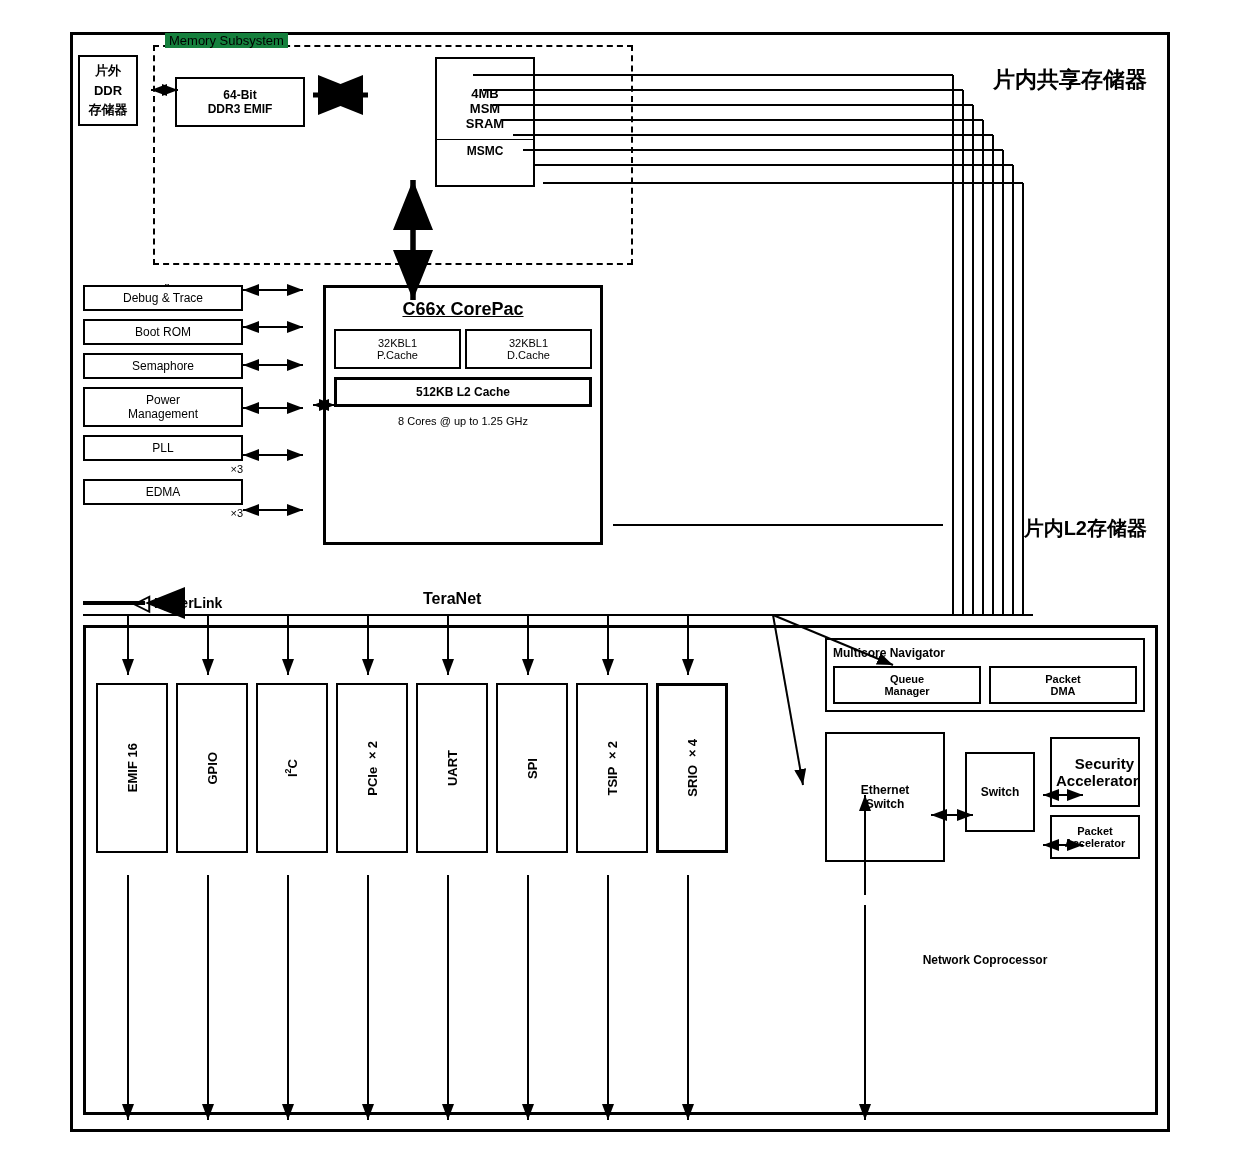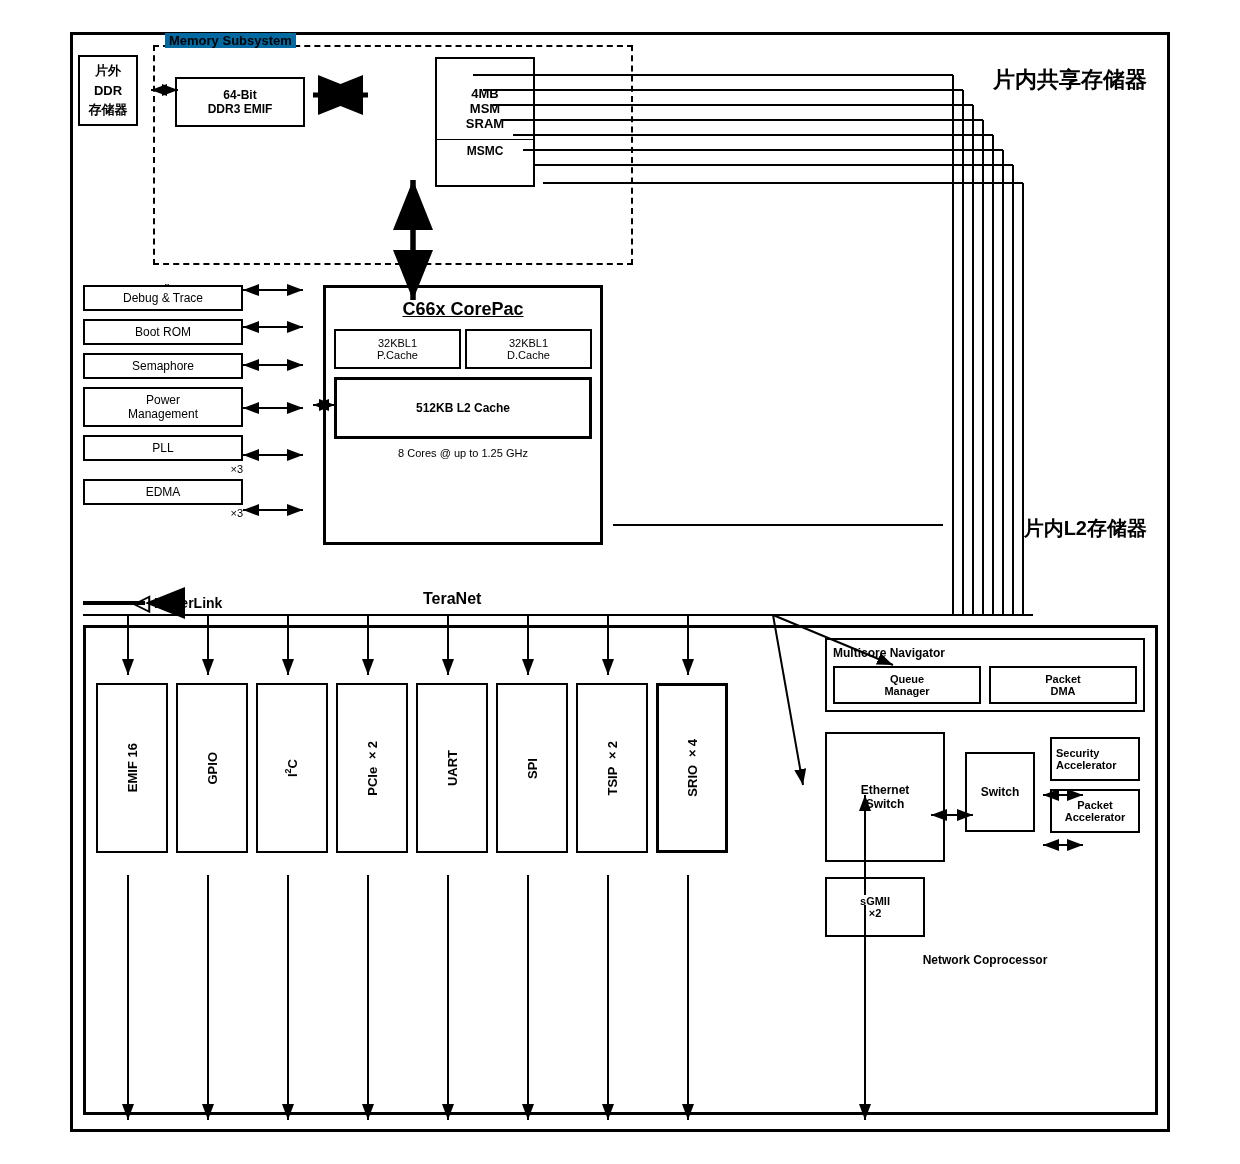--- a/index.html
+++ b/index.html
@@ -36,24 +36,24 @@
     .memory-subsystem {
       position: absolute;
       top: 10px; left: 80px;
       width: 480px;
       height: 220px;
       border: 2px dashed #000;
     }
     .memory-subsystem-label {
       position: absolute;
       top: -14px; left: 10px;
-      background: #0369a1;
+      background: #15803d;
       padding: 0 4px;
       font-size: 13px;
-      font-weight: bold;
+      font-weight: normal;
     }
     
     .ddr3-emif {
       position: absolute;
       top: 30px; left: 20px;
       width: 130px; height: 50px;
       border: 2px solid #000;
       display: flex;
       align-items: center;
       justify-content: center;
@@ -153,21 +153,21 @@
       padding: 6px 18px;
       text-align: center;
       font-size: 11px;
     }
     .l2-cache-box {
       margin: 8px;
       border: 3px solid #000;
       text-align: center;
       font-size: 12px;
       font-weight: bold;
-      padding: 21px;
+      padding: 5px;
     }
     .cores-label {
       text-align: center;
       font-size: 11px;
       margin-top: 4px;
     }
 
     
     .l2-label {
       position: absolute;
@@ -487,34 +487,30 @@
         <div style="position:absolute; top:0; left:0; width:120px; height:130px; border:2px solid #000; display:flex; align-items:center; justify-content:center; text-align:center; font-size:12px; font-weight:bold;">
           <span style="white-space:pre-line;">Ethernet
 Switch</span>
         </div>
 
         <div style="position:absolute; top:20px; left:140px; width:70px; height:80px; border:2px solid #000; display:flex; align-items:center; justify-content:center; font-size:12px; font-weight:bold;">
           <span>Switch</span>
         </div>
 
         <div style="position:absolute; top:5px; left:225px; width:90px;">
-          <div style="border:2px solid #000; text-align:left; padding:8px 4px; font-size:11px; font-weight:bold; margin-bottom:8px;">
+          <div style="border:2px solid #000; text-align:right; padding:16px 4px; font-size:15px; font-weight:bold; margin-bottom:8px;">
             <span style="white-space:pre-line;">Security
 Accelerator</span>
           </div>
           <div style="border:2px solid #000; text-align:center; padding:8px 4px; font-size:11px; font-weight:bold;">
             <span style="white-space:pre-line;">Packet
 Accelerator</span>
           </div>
         </div>
 
-        <div style="position:absolute; top:145px; left:0; width:100px; height:60px; border:2px solid #000; display:flex; align-items:center; justify-content:center; text-align:center; font-size:11px; font-weight:bold;">
-          <span style="white-space:pre-line;">sGMII
-×2</span>
-        </div>
       </div>
 
       <div style="text-align:center; font-size:12px; font-weight:bold; margin-top:1px;">Network Coprocessor</div>
     </div>
 
   </div>
 
 </div>
 
 </body></html>

